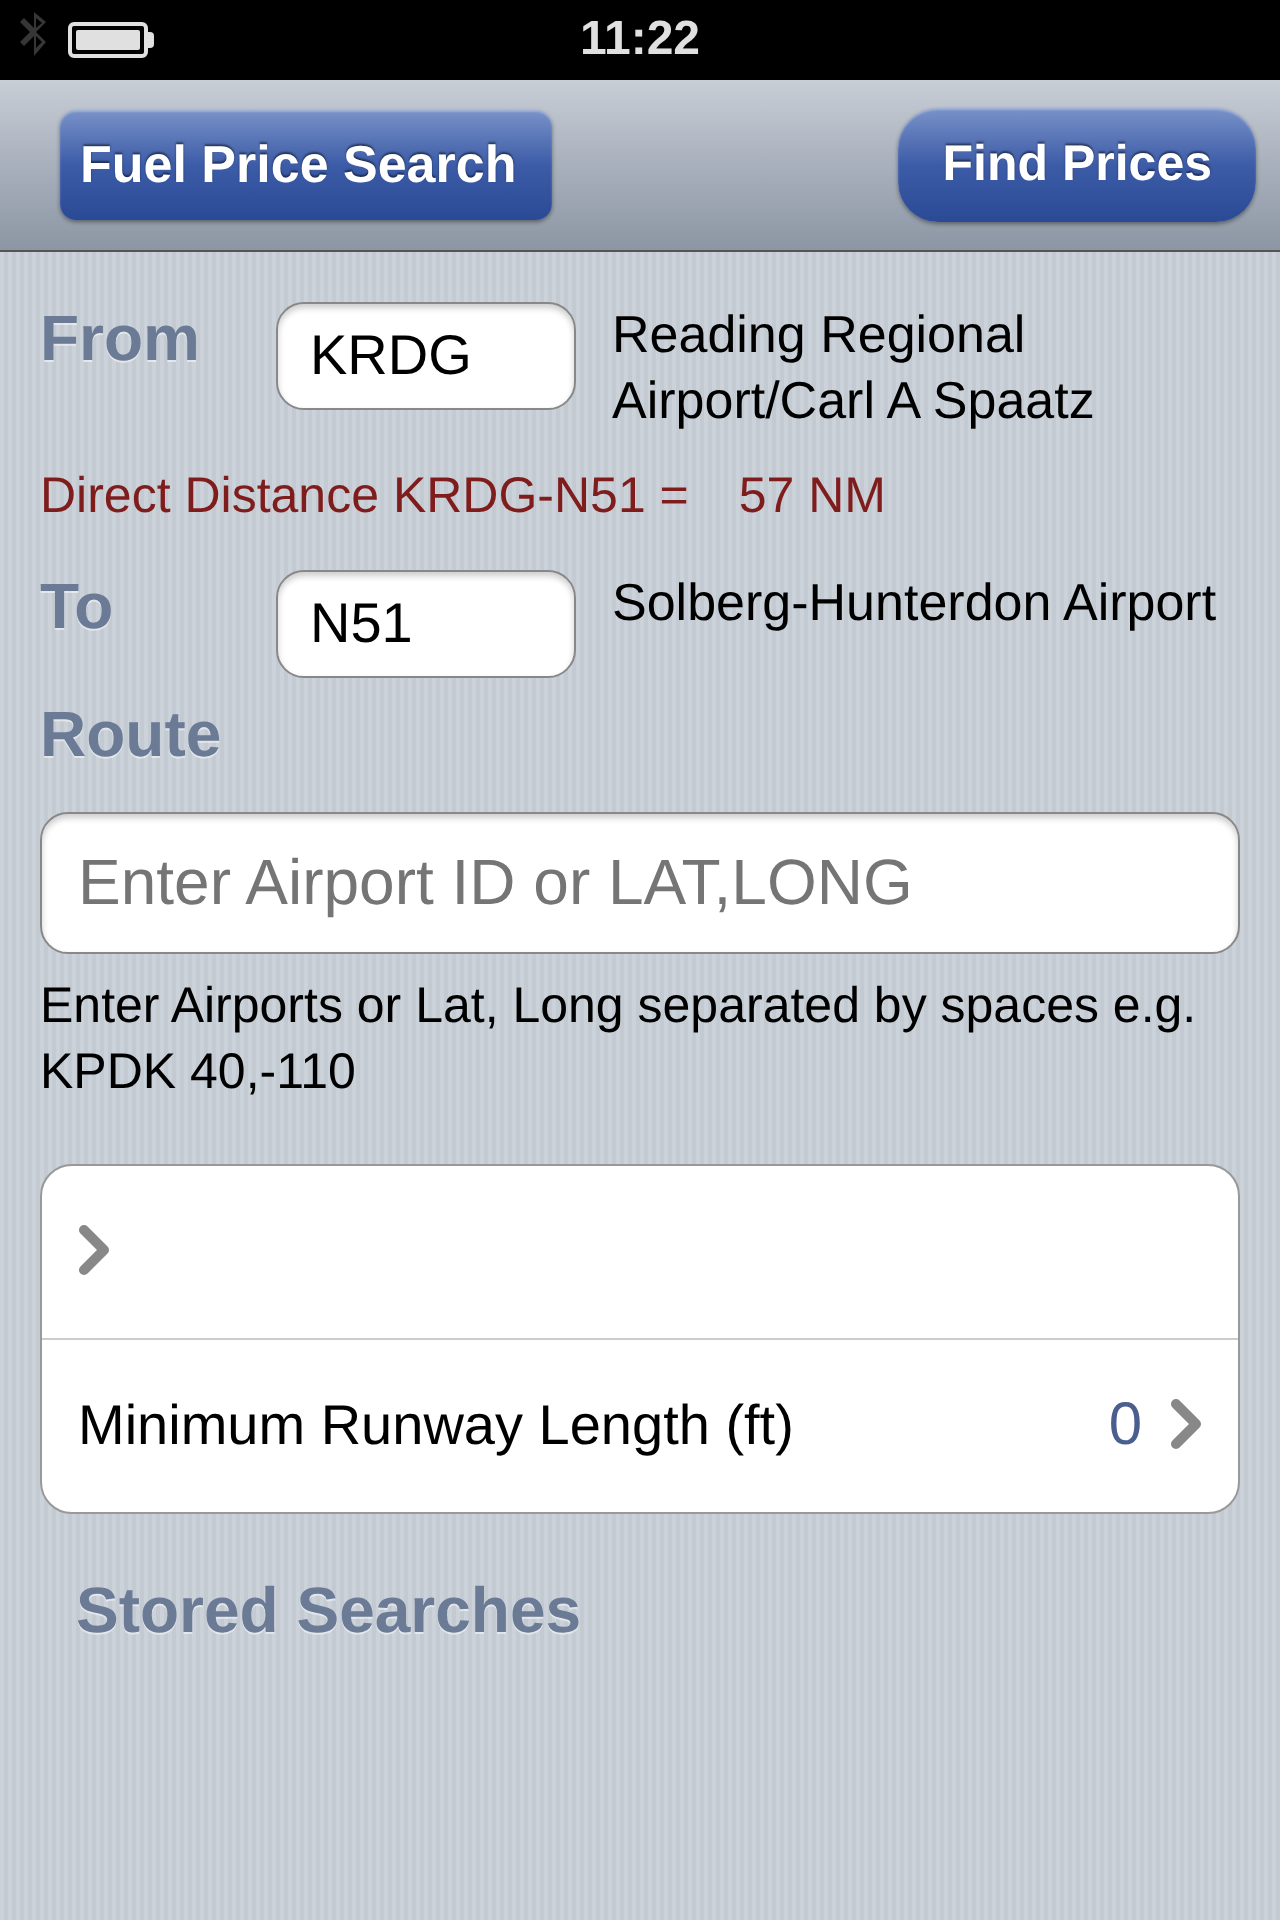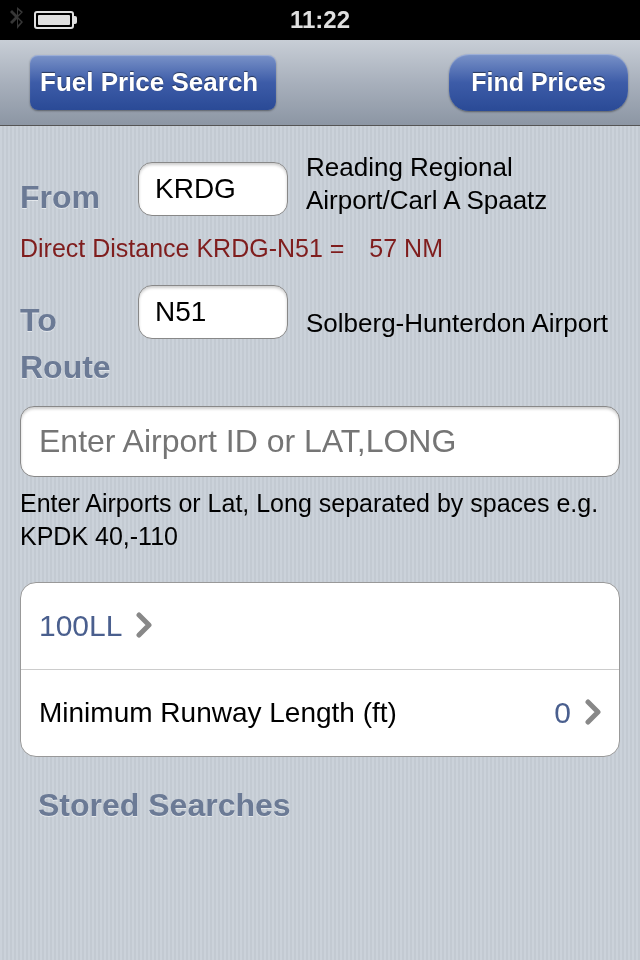--- a/index.html
+++ b/index.html
@@ -147,21 +147,21 @@
       text-shadow: 0 -1px 1px rgba(0,0,0,0.5);
     }
     
     
     .content {
       padding: 25px 20px;
     }
     
     .row {
       display: flex;
-      align-items: flex-end;
+      align-items: flex-start;
       gap: 18px;
       margin-bottom: 10px;
     }
     
     .field-label {
       color: #6b7a95;
       font-size: 32px;
       font-weight: bold;
       width: 100px;
       text-shadow: 0 1px 0 rgba(255,255,255,0.5);
@@ -310,21 +310,20 @@
   </div>
 
   <div class="route-section">
     <div class="section-label">Route</div>
     <input class="route-input" placeholder="Enter Airport ID or LAT,LONG" style="">
     <div class="helper-text">Enter Airports or Lat, Long separated by spaces e.g. KPDK  40,-110</div>
   </div>
 
   <div class="settings-list">
     <div class="settings-item">
-      <div class="settings-value">100LL</div>
       <div class="chevron">
         <svg width="16" height="26" viewBox="0 0 16 26">
             <path fill="none" stroke="#888" stroke-width="5" stroke-linecap="round" stroke-linejoin="round" d="M3 3 L13 13 L3 23"></path>
           </svg>
       </div>
     </div>
     <div class="settings-item">
       <div class="settings-label">Minimum Runway Length (ft)</div>
       <div class="settings-value">0</div>
       <div class="chevron">

